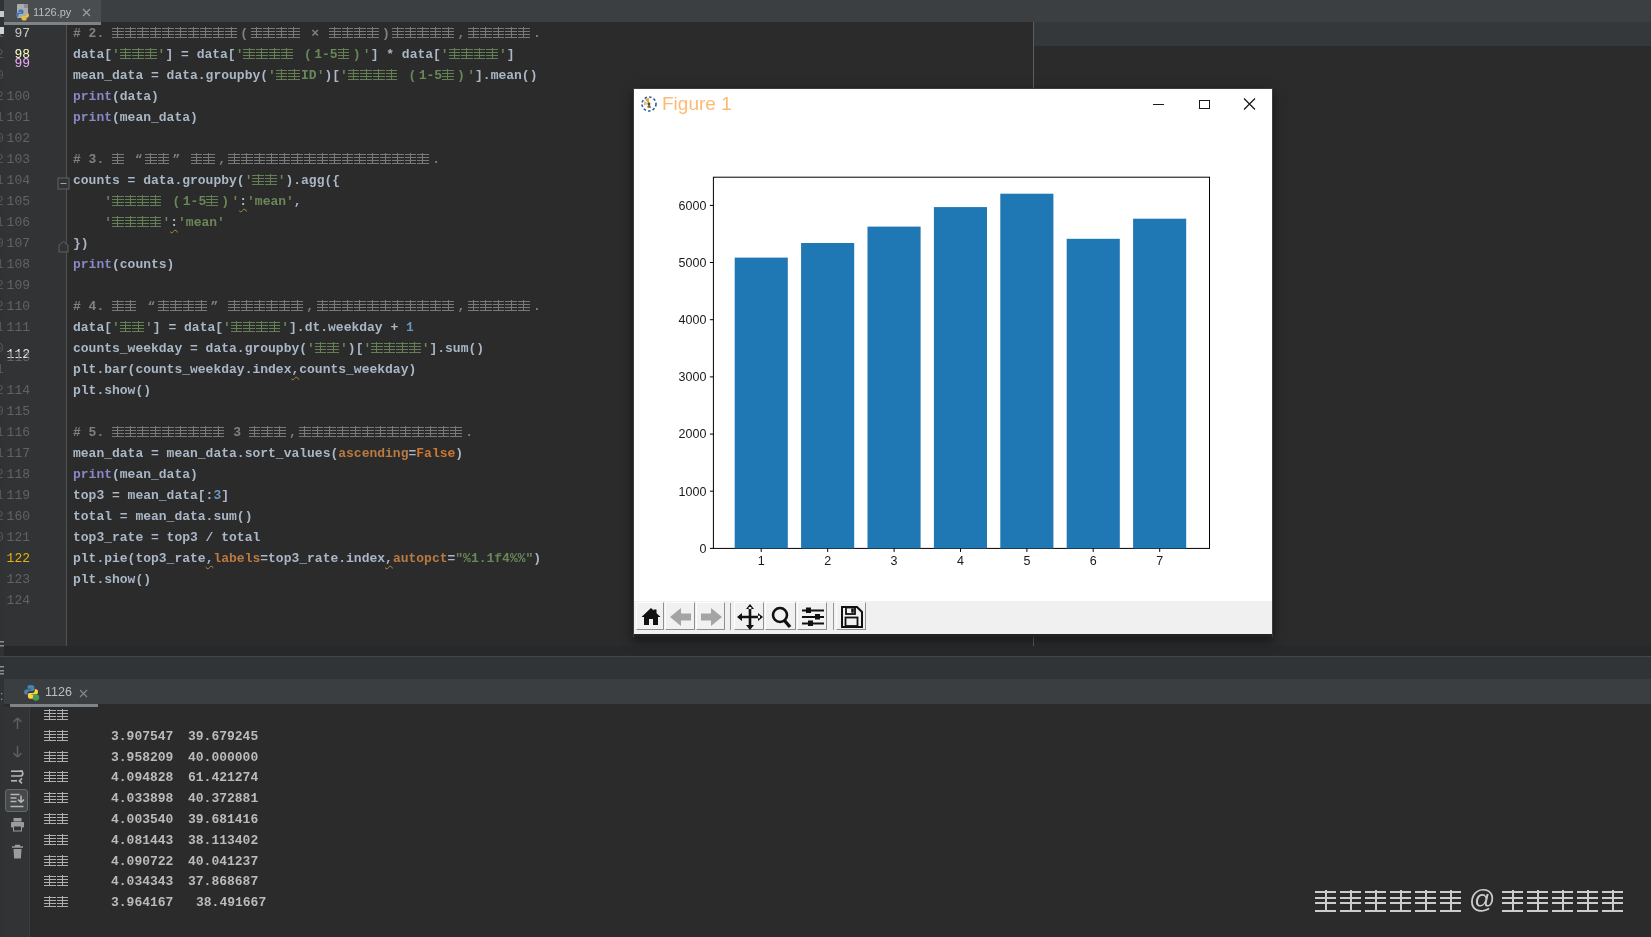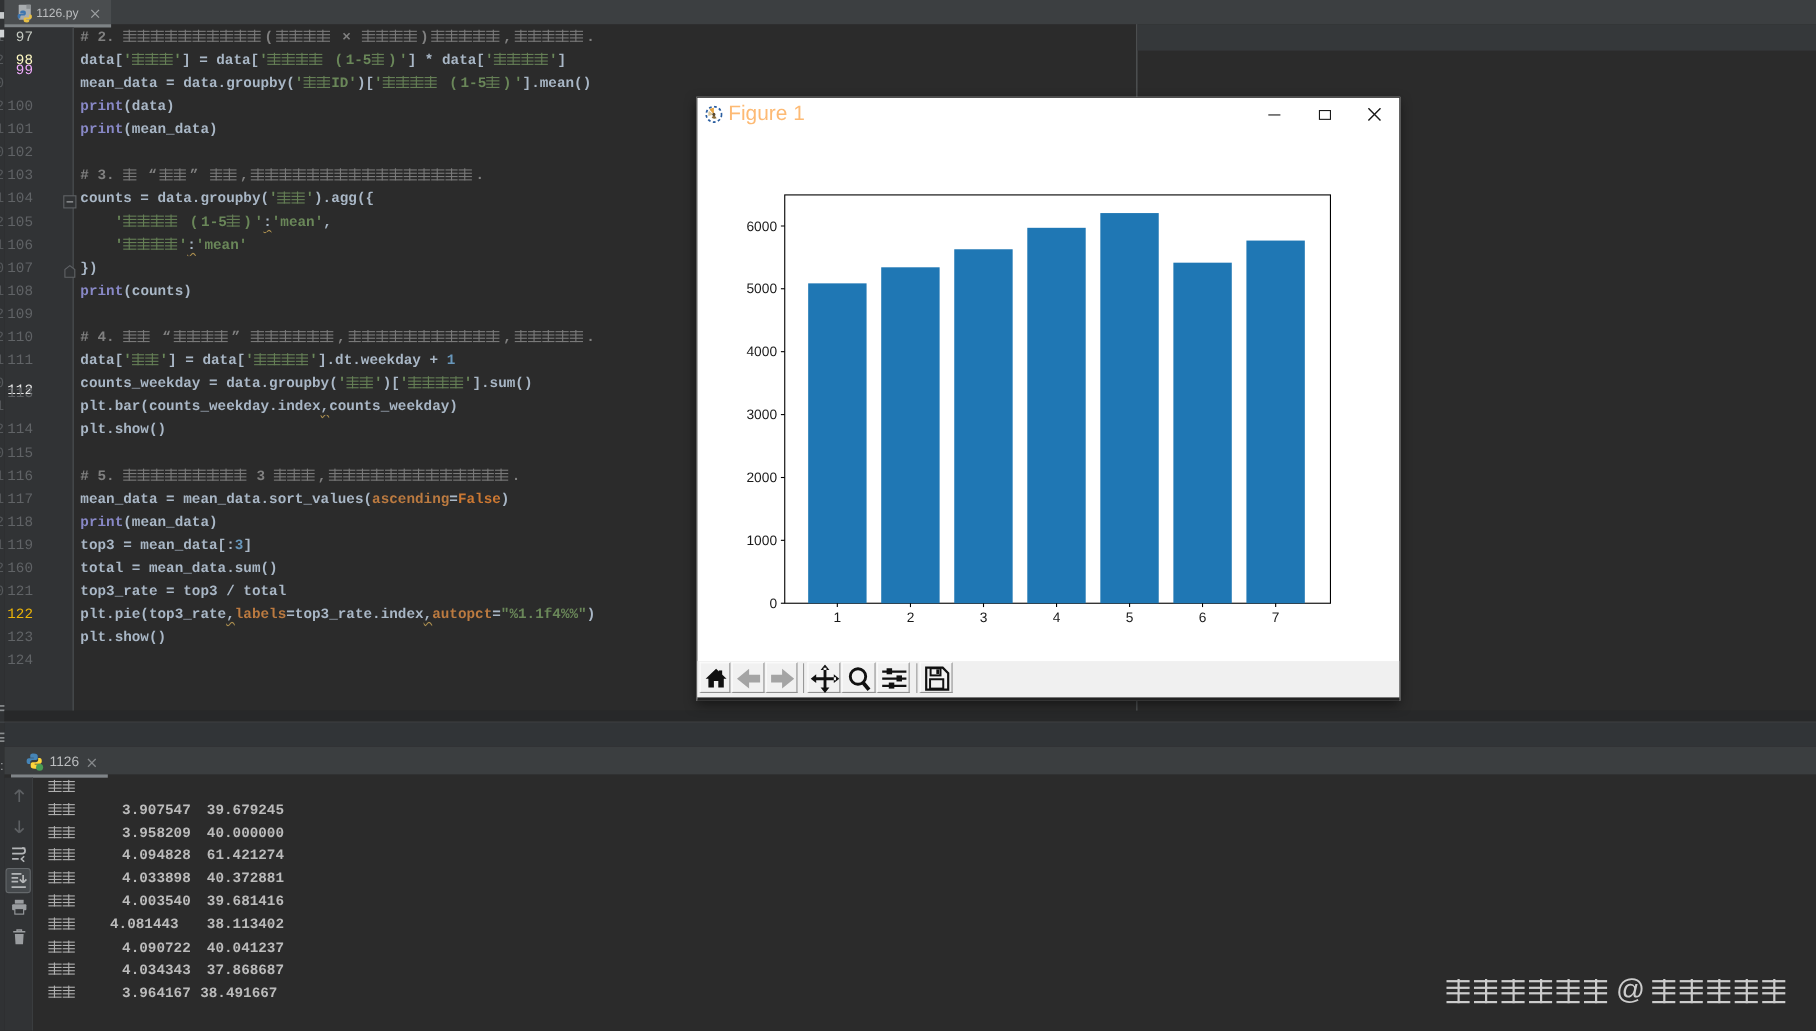--- a/index.html
+++ b/index.html
@@ -188,31 +188,31 @@
 <div class="co" style="top:770px;left:44px"><i class="c"></i><i class="c"></i></div>
 <div class="co" style="top:770px;left:111px">4.094828</div>
 <div class="co" style="top:770px;left:188px">61.421274</div>
 <div class="co" style="top:791px;left:44px"><i class="c"></i><i class="c"></i></div>
 <div class="co" style="top:791px;left:111px">4.033898</div>
 <div class="co" style="top:791px;left:188px">40.372881</div>
 <div class="co" style="top:812px;left:44px"><i class="c"></i><i class="c"></i></div>
 <div class="co" style="top:812px;left:111px">4.003540</div>
 <div class="co" style="top:812px;left:188px">39.681416</div>
 <div class="co" style="top:833px;left:44px"><i class="c"></i><i class="c"></i></div>
-<div class="co" style="top:833px;left:100px">4.081443</div>
+<div class="co" style="top:833px;left:111px">4.081443</div>
 <div class="co" style="top:833px;left:188px">38.113402</div>
 <div class="co" style="top:854px;left:44px"><i class="c"></i><i class="c"></i></div>
 <div class="co" style="top:854px;left:111px">4.090722</div>
 <div class="co" style="top:854px;left:188px">40.041237</div>
 <div class="co" style="top:874px;left:44px"><i class="c"></i><i class="c"></i></div>
 <div class="co" style="top:874px;left:111px">4.034343</div>
 <div class="co" style="top:874px;left:188px">37.868687</div>
 <div class="co" style="top:895px;left:44px"><i class="c"></i><i class="c"></i></div>
 <div class="co" style="top:895px;left:111px">3.964167</div>
-<div class="co" style="top:895px;left:182px">38.491667</div>
+<div class="co" style="top:895px;left:196px">38.491667</div>
 
 <div class="ab" style="left:633px;top:88px;width:640px;height:549px;background:#fff;border:1px solid #3c3c3c;box-shadow:0 4px 10px rgba(0,0,0,.5)"></div>
 <svg class="ab" style="left:641px;top:96px" width="16" height="16" viewBox="0 0 16 16">
  <circle cx="8" cy="8" r="7" fill="none" stroke="#2a5d9f" stroke-width="1.6" stroke-dasharray="2.5 2.2"></circle>
  <path d="M8 8L4 3.5A6 6 0 018 2z" fill="#e8a33d"></path>
  <path d="M8 8L3 9.5A5.5 5.5 0 013.5 5z" fill="#d9c79a"></path>
  <path d="M8 8l2.5 3.5A4.5 4.5 0 016 11z" fill="#8a6d3b"></path>
  <circle cx="8" cy="8" r="1.4" fill="#5b4a2f"></circle>
 </svg>
 <div class="ab" style="left:662px;top:96px;width:90px;height:16px;line-height:16px;color:#fdba74;font-size:19px">Figure 1</div>

